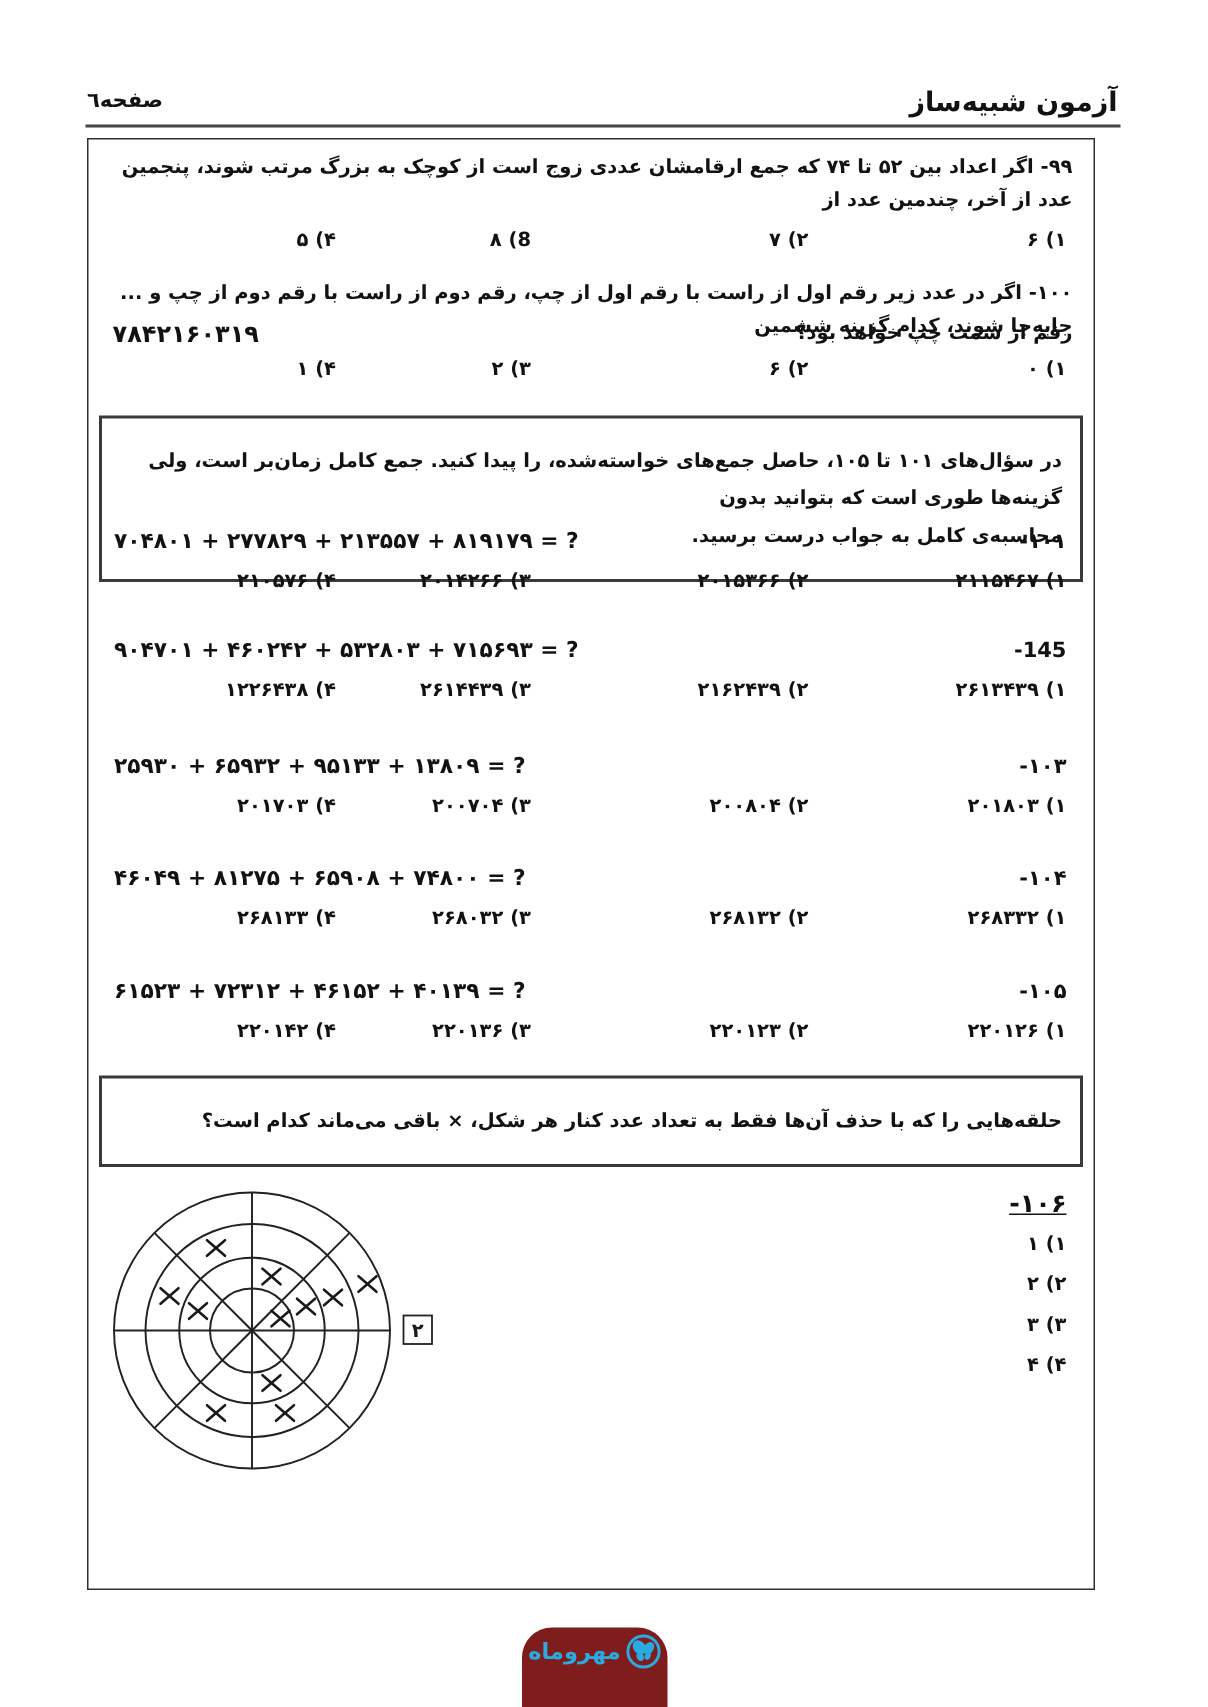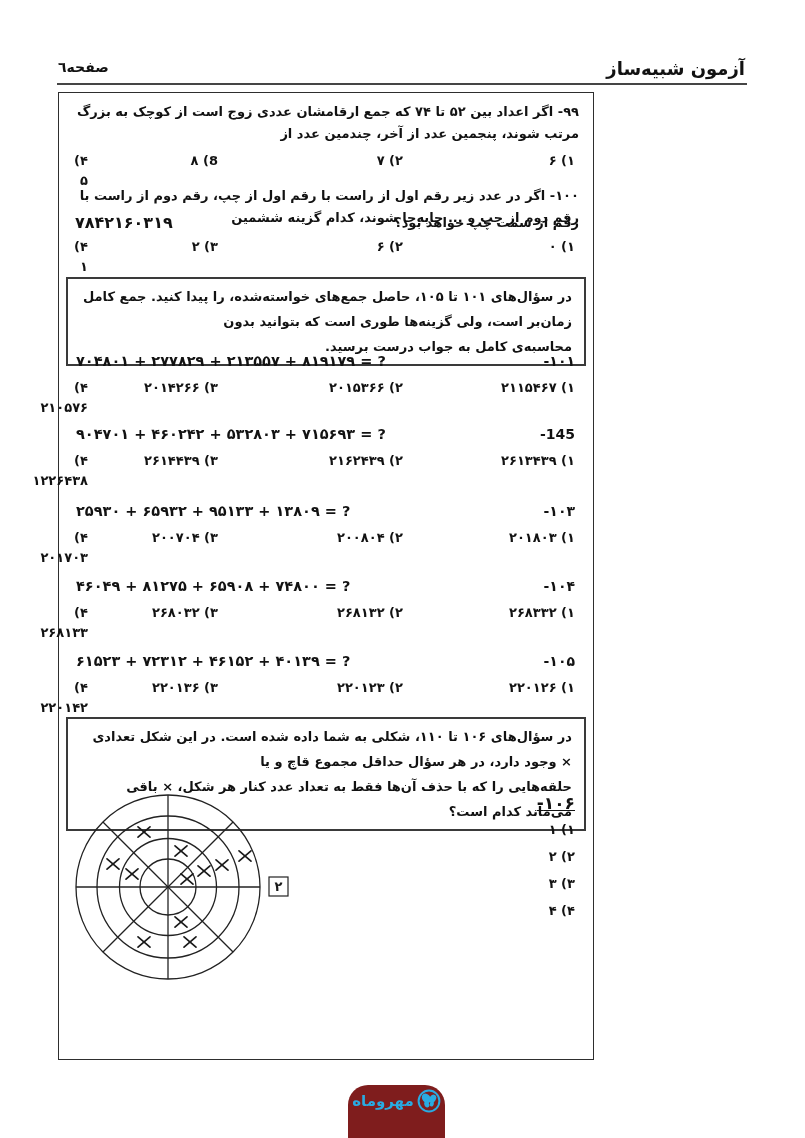--- a/index.html
+++ b/index.html
@@ -6,35 +6,35 @@
   .page {
     position:relative; width:805px; height:1138px; background:#ffffff;
     font-family:"DejaVu Sans", sans-serif; color:#121212; overflow:hidden;
     direction:rtl;
   }
   .hdr-title { position:absolute; top:58px; right:60px; font-size:18px; font-weight:bold; }
   .hdr-page  { position:absolute; top:59px; left:58px;  font-size:14px; font-weight:bold; }
   .hdr-rule  { position:absolute; top:83px; left:57px; width:690px; height:2px; background:#454545; }
 
   .main-box {
-    position:absolute; left:58px; top:92px; width:536px; height:968px;
+    position:absolute; left:58px; top:92px; width:672px; height:968px;
     border:1.4px solid #2e2e2e; box-sizing:border-box;
   }
   .row { position:absolute; left:0; right:0; line-height:20px; }
   .qtext { font-size:13px; font-weight:bold; text-align:right; padding:0 14px; line-height:22px; }
   .opts {
     display:grid; grid-template-columns:172px 185px 130px auto; direction:rtl;
     padding-right:18px; padding-left:12px; font-size:13px; font-weight:bold;
   }
   .opts > div { text-align:right; }
   .qnum-left { position:absolute; left:16px; top:0; direction:ltr; font-size:16px; font-weight:bold; }
 
   .inst-box {
     position:absolute; left:7px; right:7px; border:2px solid #3a3a3a; box-sizing:border-box;
-    padding:5px 12px; font-size:13px; font-weight:bold; text-align:right; line-height:25px;
+    padding:16px 12px; font-size:13px; font-weight:bold; text-align:right; line-height:25px;
     background:#fff;
   }
 
   .sum-row { height:22px; }
   .sum-label { position:absolute; right:18px; top:0; font-size:14px; font-weight:bold; }
   .sum-eq { position:absolute; left:17px; top:0; direction:ltr; font-size:14.5px; font-weight:bold; letter-spacing:0.3px; }
 
   .q106-label { position:absolute; right:18px; font-size:17px; font-weight:bold;text-decoration:underline; }
   .q106-opt { position:absolute; right:18px; font-size:13px; font-weight:bold; }
 
@@ -133,21 +133,20 @@
       <span class="sum-eq">۶۱۵۲۳ + ۷۲۳۱۲ + ۴۶۱۵۲ + ۴۰۱۳۹ = ?</span>
     </div>
     <div class="row opts" style="top:585px">
       <div>۱) ۲۲۰۱۲۶</div>
       <div>۲) ۲۲۰۱۲۳</div>
       <div>۳) ۲۲۰۱۳۶</div>
       <div>۴) ۲۲۰۱۴۲</div>
     </div>
 
     <div class="inst-box" style="top:624px">
-      <div>در سؤال‌های ۱۰۶ تا ۱۱۰، شکلی به شما داده شده است. در این شکل تعدادی × وجود دارد، در هر سؤال حداقل مجموع قاچ و یا</div>
       <div>حلقه‌هایی را که با حذف آن‌ها فقط به تعداد عدد کنار هر شکل، × باقی می‌ماند کدام است؟</div>
     </div>
 
     <div class="q106-label" style="top:700px">۱۰۶-</div>
     <div class="q106-opt" style="top:729px">۱) ۱</div>
     <div class="q106-opt" style="top:756px">۲) ۲</div>
     <div class="q106-opt" style="top:783px">۳) ۳</div>
     <div class="q106-opt" style="top:810px">۴) ۴</div>
 
     <svg id="figure-svg" class="figure-svg" width="230" height="200" viewBox="0 0 230 200">

